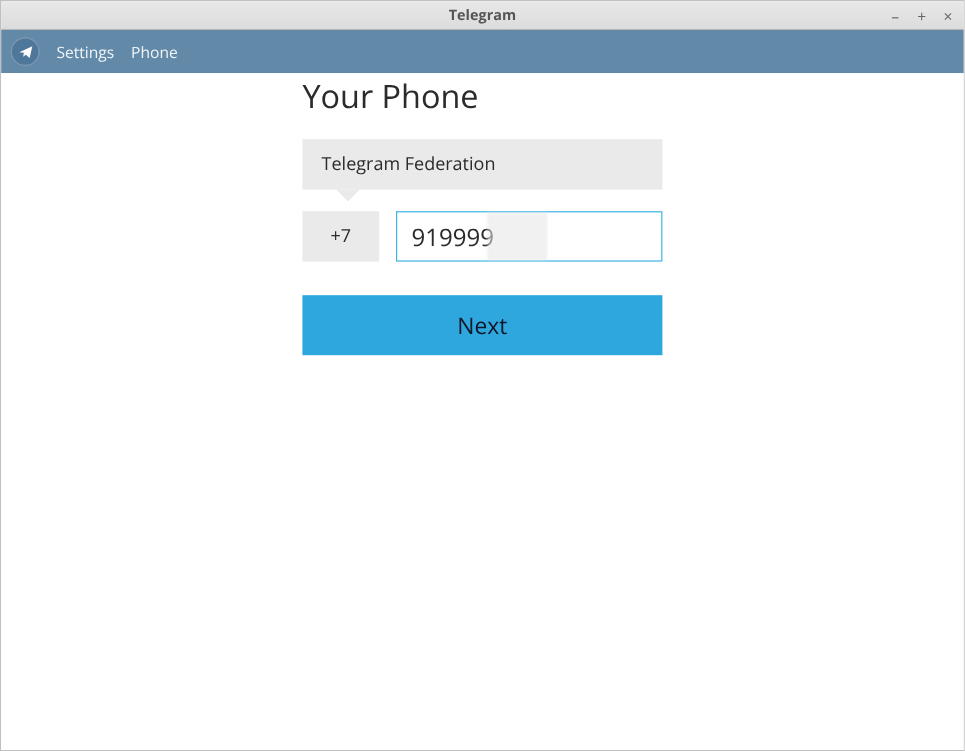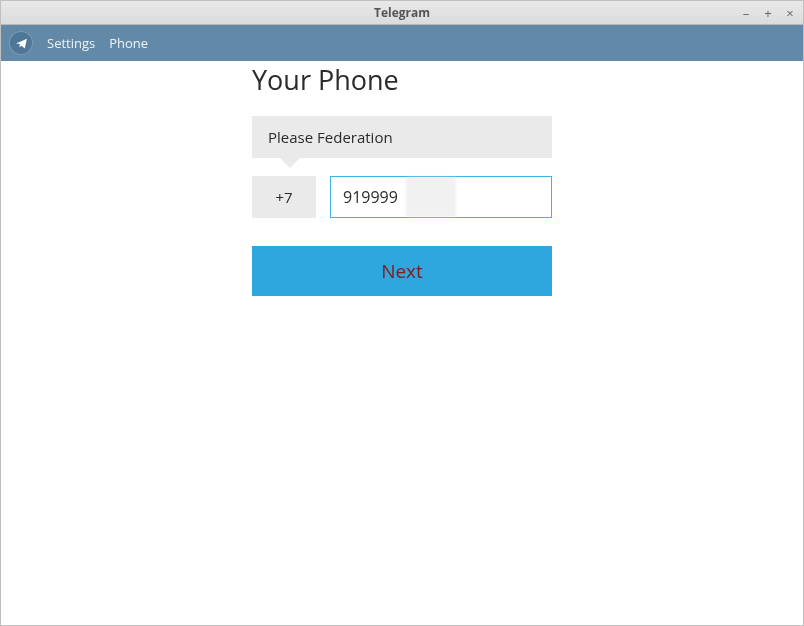--- a/index.html
+++ b/index.html
@@ -143,41 +143,41 @@
     }
     .phone-input-wrap {
       flex: 1;
       position: relative;
     }
     .phone-input-wrap input {
       width: 100%;
       height: 42px;
       border: 1px solid #3eb4e6;
       padding: 0 12px;
-      font-size: 16px;
+      font-size: 20px;
       color: #2b2b2b;
       outline: none;
       font-family: inherit;
     }
     .blurred-overlay {
       position: absolute;
       top: 1px;
       bottom: 1px;
       left: 76px;
       width: 50px;
       background: rgba(230,230,230,0.55);
       filter: blur(1px);
       pointer-events: none;
     }
     .next-btn {
       width: 100%;
       height: 50px;
       background: #2ea7de;
       border: none;
-      color: #7f1d1d;
+      color: #0f172a;
       font-size: 19px;
       font-weight: 400;
       cursor: pointer;
       font-family: inherit;
     }
   </style>
 </head>
 <body>
 
 <div class="window">
@@ -198,21 +198,21 @@
     </div>
     <div class="menuitem">Settings</div>
     <div class="menuitem">Phone</div>
   </div>
 
   <div class="content">
     <div class="form">
       <h1 class="heading">Your Phone</h1>
 
       <div class="country-select">
-        <span>Please Federation</span>
+        <span>Telegram Federation</span>
         <div class="country-pointer"></div>
       </div>
 
       <div class="phone-row">
         <div class="code-box">
           <span>+7</span>
         </div>
         <div class="phone-input-wrap">
           <input type="text" value="919999" style="">
           <div class="blurred-overlay"></div>

